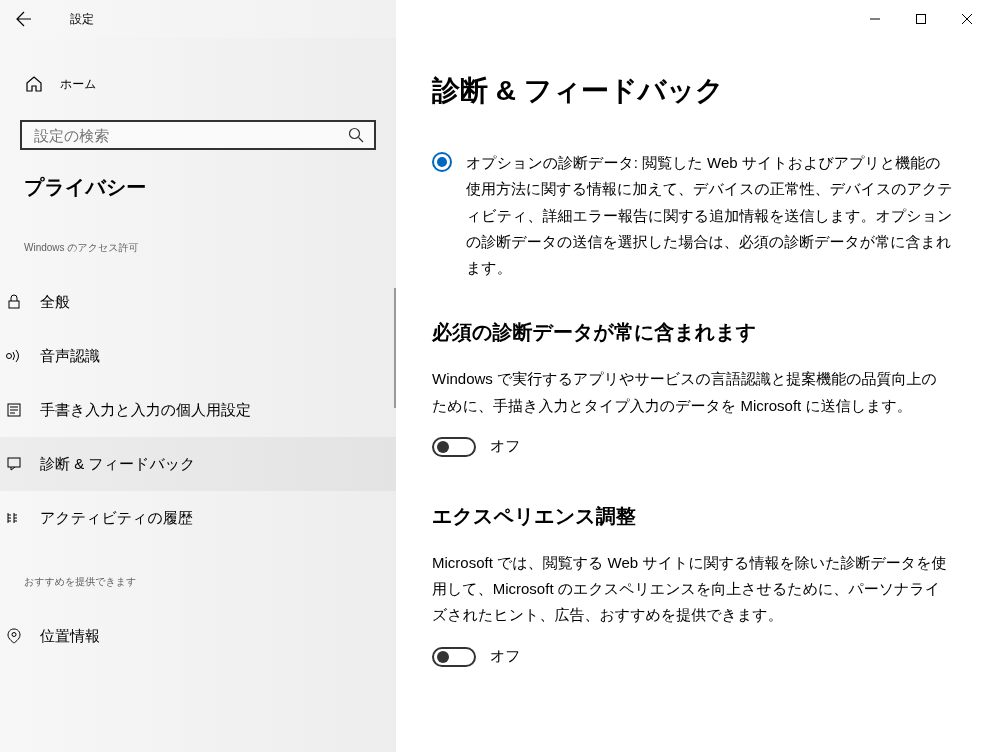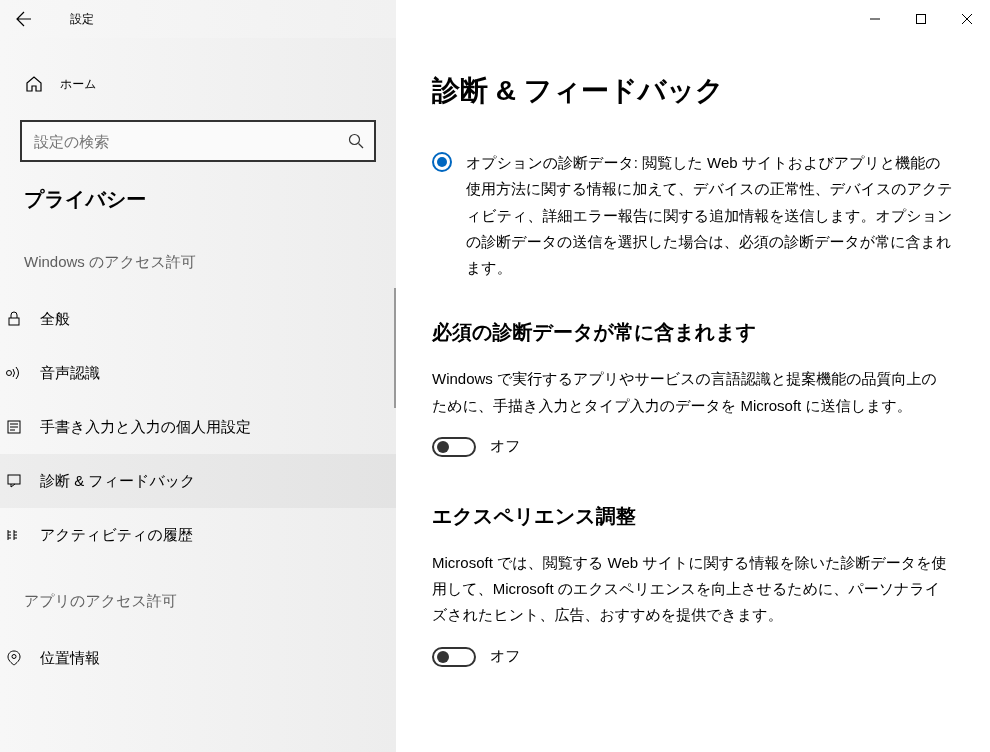--- a/index.html
+++ b/index.html
@@ -36,34 +36,34 @@
     overflow: hidden;
   }
   .sidebar-inner { padding: 0 20px 0 20px; }
   .home-row {
     display:flex; align-items:center; height: 44px; gap: 16px;
     cursor: pointer; margin-bottom: 14px; padding-left: 4px;
   }
   .home-row .icon { width: 20px; display:flex; justify-content:center; }
   .home-label { font-size: 12px; }
   .search-box {
-    height: 42px; border: 2px solid #333; background: #fafafa;
+    height: 30px; border: 2px solid #333; background: #fafafa;
     display:flex; align-items:center; padding: 0 10px 0 12px;
     margin-bottom: 24px;
   }
   .search-box input {
     flex:1; border:none; background:transparent; outline:none;
     font-size: 15px; color: #555;
   }
   .search-box .sicon { width:16px; height:16px; }
   .category {
     font-size: 20px; font-weight: 600; margin-bottom: 40px; padding-left: 4px; margin-top: 8px;
   }
   .section-label {
-    font-size: 15px; color: #5f5f5f; margin: 30px 0 20px 4px;
+    font-size: 10px; color: #5f5f5f; margin: 30px 0 20px 4px;
   }
   .nav-list { list-style:none; margin-left: -20px; margin-right: -20px; }
   .nav-item {
     display:flex; align-items:center; height: 54px;
     padding-left: 24px; gap: 16px; cursor:pointer; position:relative;
     font-size: 15px;
   }
   .nav-item .ni-icon { width: 20px; display:flex; justify-content:center; align-items:center; }
   .nav-item.active::before {
     content:""; position:absolute; left:0; top:8px; bottom:8px; width:4px;
@@ -196,21 +196,21 @@
           <span class="ni-icon">
             <svg width="16" height="16" viewBox="0 0 16 16">
                 <path d="M2 3v10M2 5h3M2 8h3M2 11h3 M8 3v10M8 5h3M8 8h3M8 11h3" stroke="#000"></path>
               </svg>
           </span>
           <span>アクティビティの履歴</span>
         </li>
       </ul>
 
       <div class="sidebar-inner">
-        <div class="section-label">アプリのアクセス許可</div>
+        <div class="section-label">おすすめを提供できます</div>
       </div>
 
       <ul class="nav-list">
         <li class="nav-item">
           <span class="ni-icon">
             <svg width="16" height="16" viewBox="0 0 16 16">
                 <path d="M8 1 C4 1 2 4 2 7 C2 11 8 15 8 15 C8 15 14 11 14 7 C14 4 12 1 8 1 Z" stroke="#000" fill="none"></path>
                 <circle cx="8" cy="6.5" r="2" stroke="#000" fill="none"></circle>
               </svg>
           </span>

